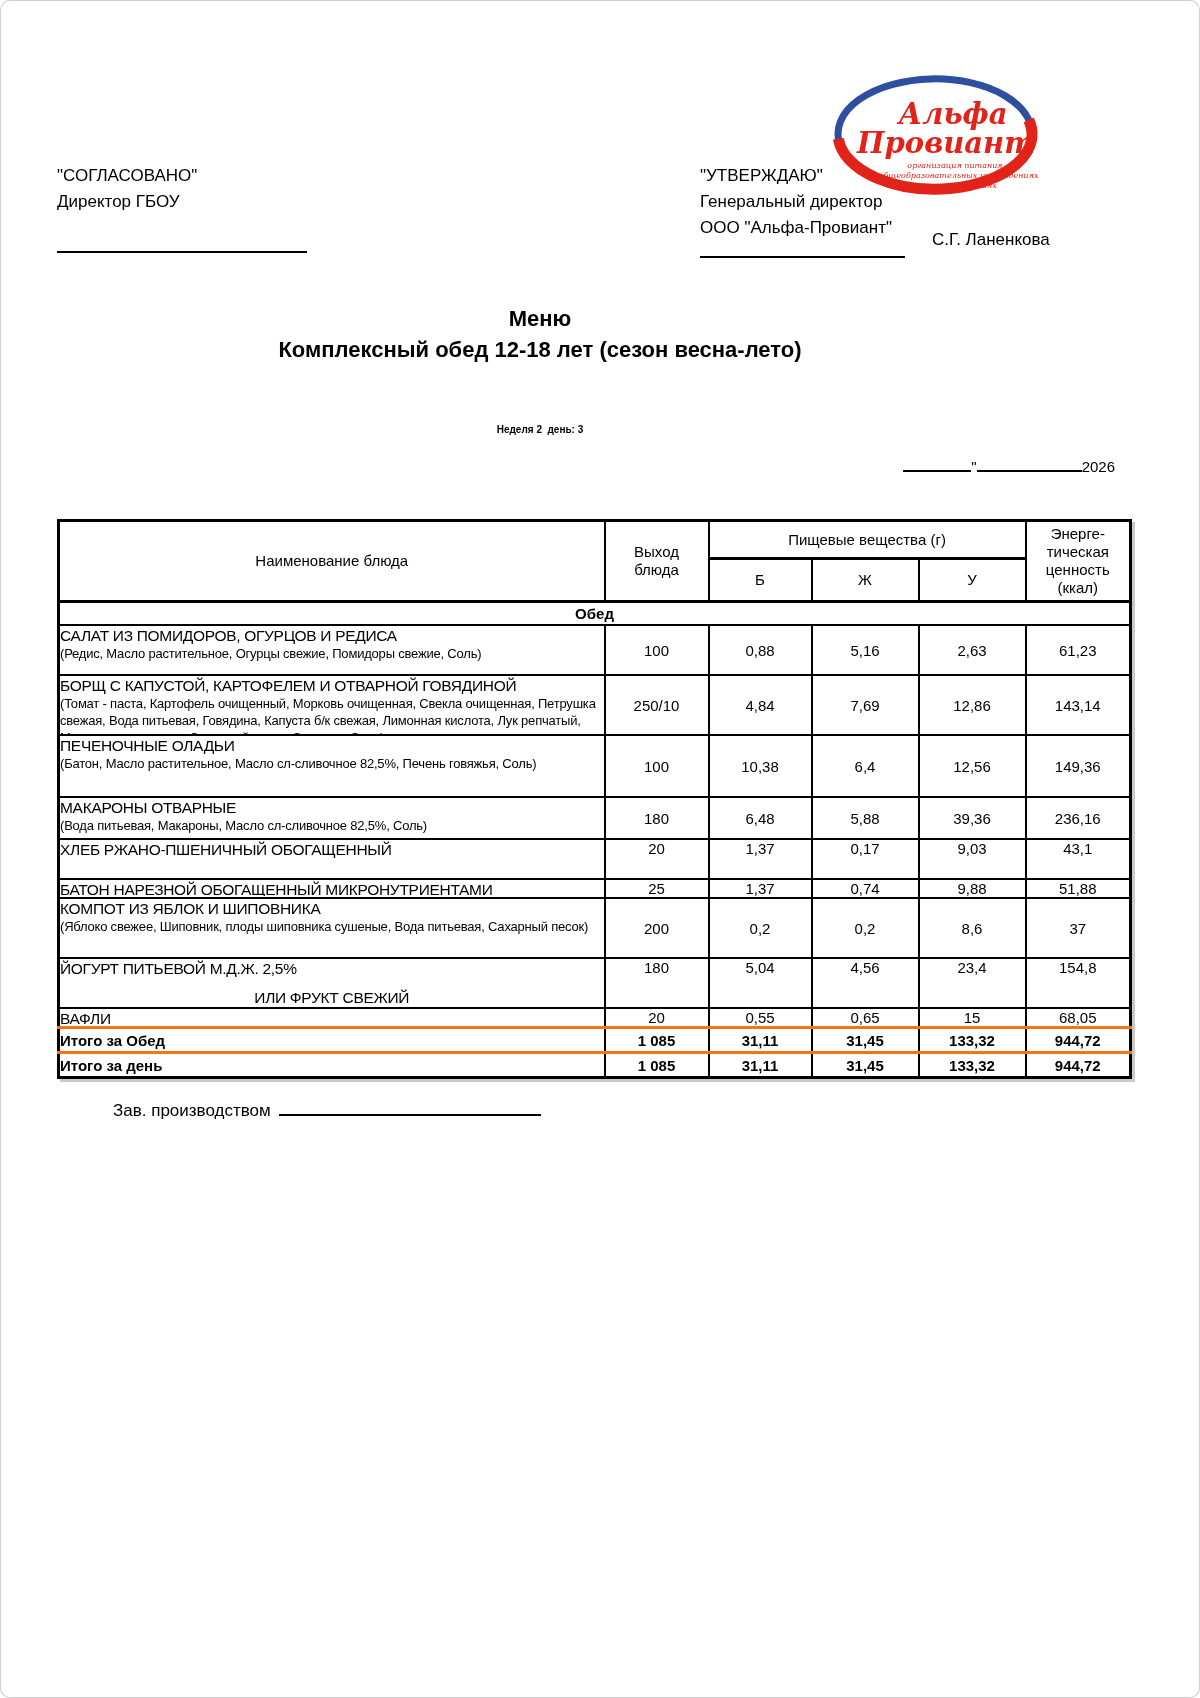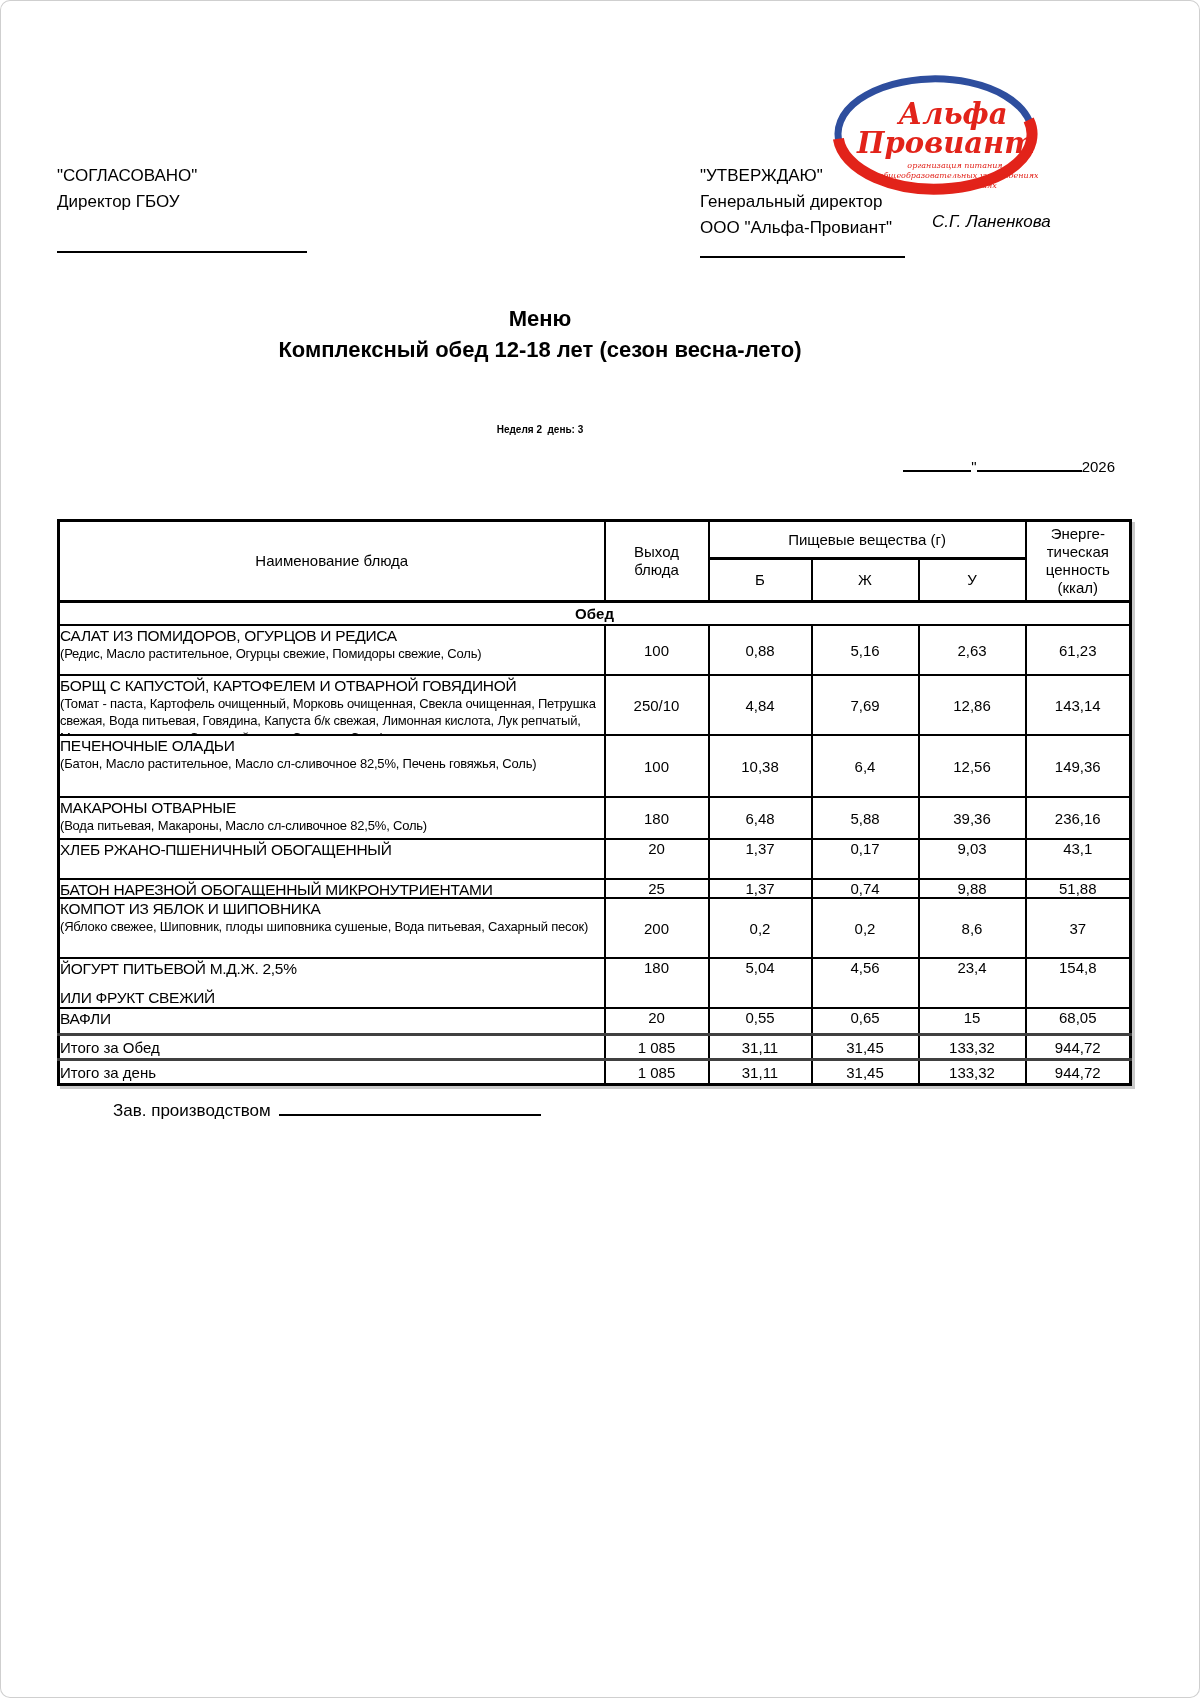--- a/index.html
+++ b/index.html
@@ -7,21 +7,21 @@
         font-family:"Liberation Sans","DejaVu Sans",sans-serif;color:#000;
         border-radius:10px;box-shadow:inset 0 0 0 1px #cfcfcf;overflow:hidden;}
 
   
   .approve{position:absolute;font-size:17px;line-height:26px;}
   .approve-left{left:57px;top:163px;}
   .approve-right{left:700px;top:163px;}
   .sig-line{position:absolute;height:2px;background:#000;}
   .sig-left{left:57px;top:251px;width:250px;}
   .sig-right{left:700px;top:256px;width:205px;}
-  .signer{position:absolute;left:932px;top:212px;font-size:17px;font-style:italic;}
+  .signer{position:absolute;left:932px;top:230px;font-size:17px;}
 
   .logo{position:absolute;left:833px;top:74px;}
 
   
   .title-block{position:absolute;left:0;top:303px;width:1080px;text-align:center;
                font-size:22px;font-weight:bold;line-height:31px;}
   .week-line{position:absolute;left:0;top:424px;width:1080px;text-align:center;
              font-size:10px;font-weight:bold;}
   .date-line{position:absolute;left:830px;top:454px;width:285px;text-align:right;font-size:15px;}
   .uline{display:inline-block;border-bottom:2px solid #000;height:16px;}
@@ -37,21 +37,21 @@
   .hr1{height:38px;} .hr2{height:43px;}
   .w-narrow{width:62px;margin:0 auto;}
   .w-energy{width:84px;margin:0 auto;}
   .section-row td{height:21px;font-size:15px;font-weight:bold;text-align:center;line-height:20px;}
   .c-name{vertical-align:top;padding:0 4px;}
   .clip{overflow:hidden;}
   .dish{font-size:15.5px;line-height:19px;letter-spacing:-0.3px;}
   .ingr{font-size:13px;line-height:17px;letter-spacing:-0.2px;}
   .c-val{text-align:center;vertical-align:middle;font-size:15px;}
   .v-top{vertical-align:top;padding-top:1px;}
-  .total-row td{height:22px;font-weight:normal;font-size:15px;border-top:3px solid #404040;}
+  .total-row td{height:22px;font-weight:bold;font-size:15px;border-top:3px solid #f97316;}
   .c-total-label{text-align:left;padding:0 4px;vertical-align:middle;}
 
   
   .footer{position:absolute;left:113px;top:1097px;font-size:17px;}
   .uline-footer{display:inline-block;width:262px;height:17px;border-bottom:2px solid #000;margin-left:8px;}
 </style>
 </head>
 <body>
 
 <div class="page">
@@ -205,32 +205,32 @@
           <td class="c-val">200</td>
           <td class="c-val">0,2</td>
           <td class="c-val">0,2</td>
           <td class="c-val">8,6</td>
           <td class="c-val">37</td>
         </tr>
         <tr style="height: 50px;">
           <td class="c-name">
             <div class="clip" style="height: 48px;">
               <div class="dish">ЙОГУРТ ПИТЬЕВОЙ М.Д.Ж. 2,5%</div>
-              <div class="dish" style="margin-top: 10px;">ИЛИ ФРУКТ СВЕЖИЙ</div>
+              <div class="dish" style="margin-top: 10px; text-align: center;">ИЛИ ФРУКТ СВЕЖИЙ</div>
             </div>
           </td>
           <td class="c-val v-top">180</td>
           <td class="c-val v-top">5,04</td>
           <td class="c-val v-top">4,56</td>
           <td class="c-val v-top">23,4</td>
           <td class="c-val v-top">154,8</td>
         </tr>
         <tr style="height: 18px;">
           <td class="c-name">
-            <div class="clip" style="height: 24px;">
+            <div class="clip" style="height: 16px;">
               <div class="dish">ВАФЛИ</div>
             </div>
           </td>
           <td class="c-val v-top">20</td>
           <td class="c-val v-top">0,55</td>
           <td class="c-val v-top">0,65</td>
           <td class="c-val v-top">15</td>
           <td class="c-val v-top">68,05</td>
         </tr>
         <tr class="total-row">

